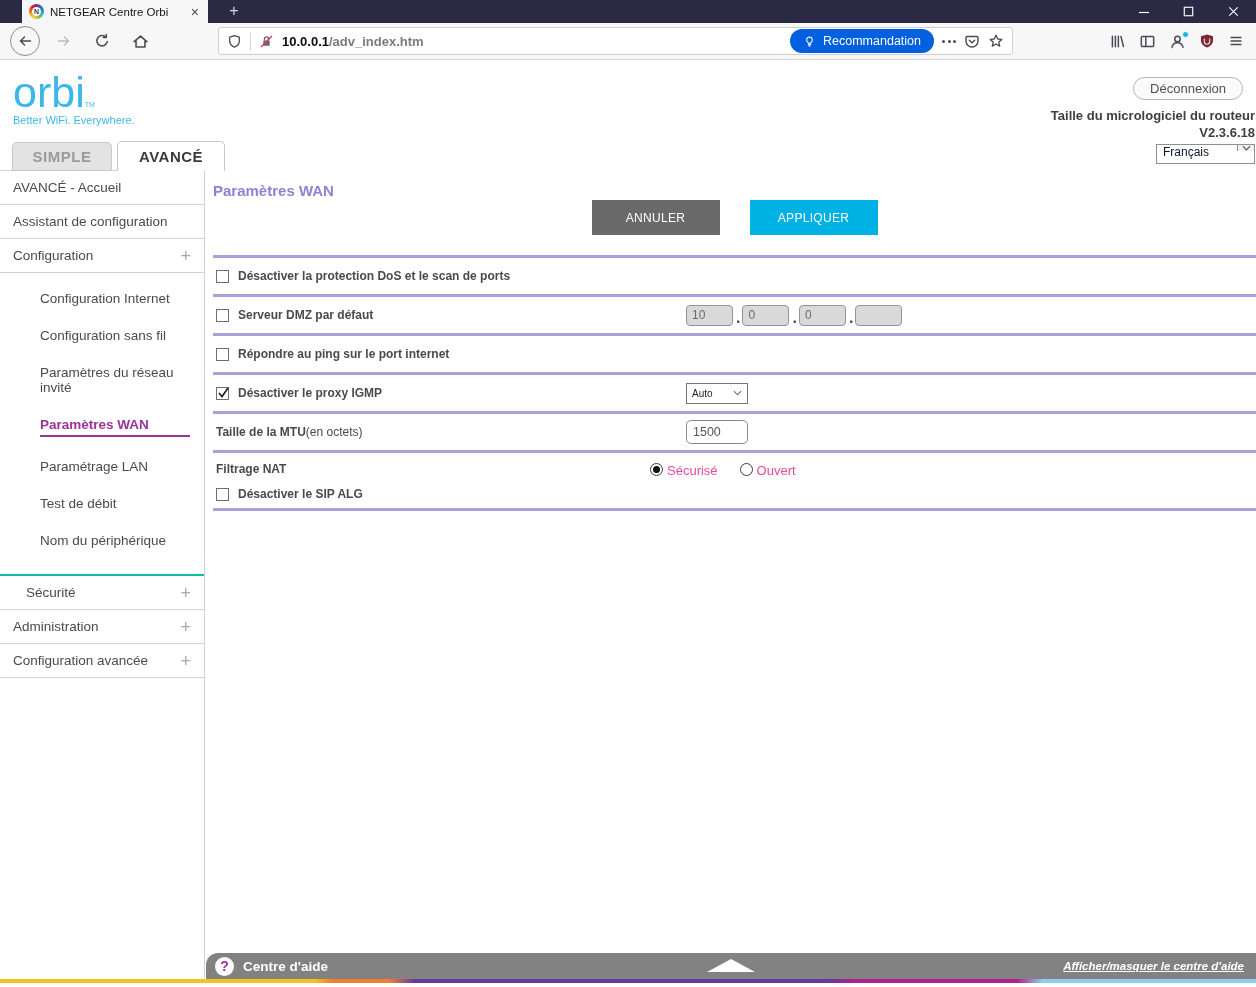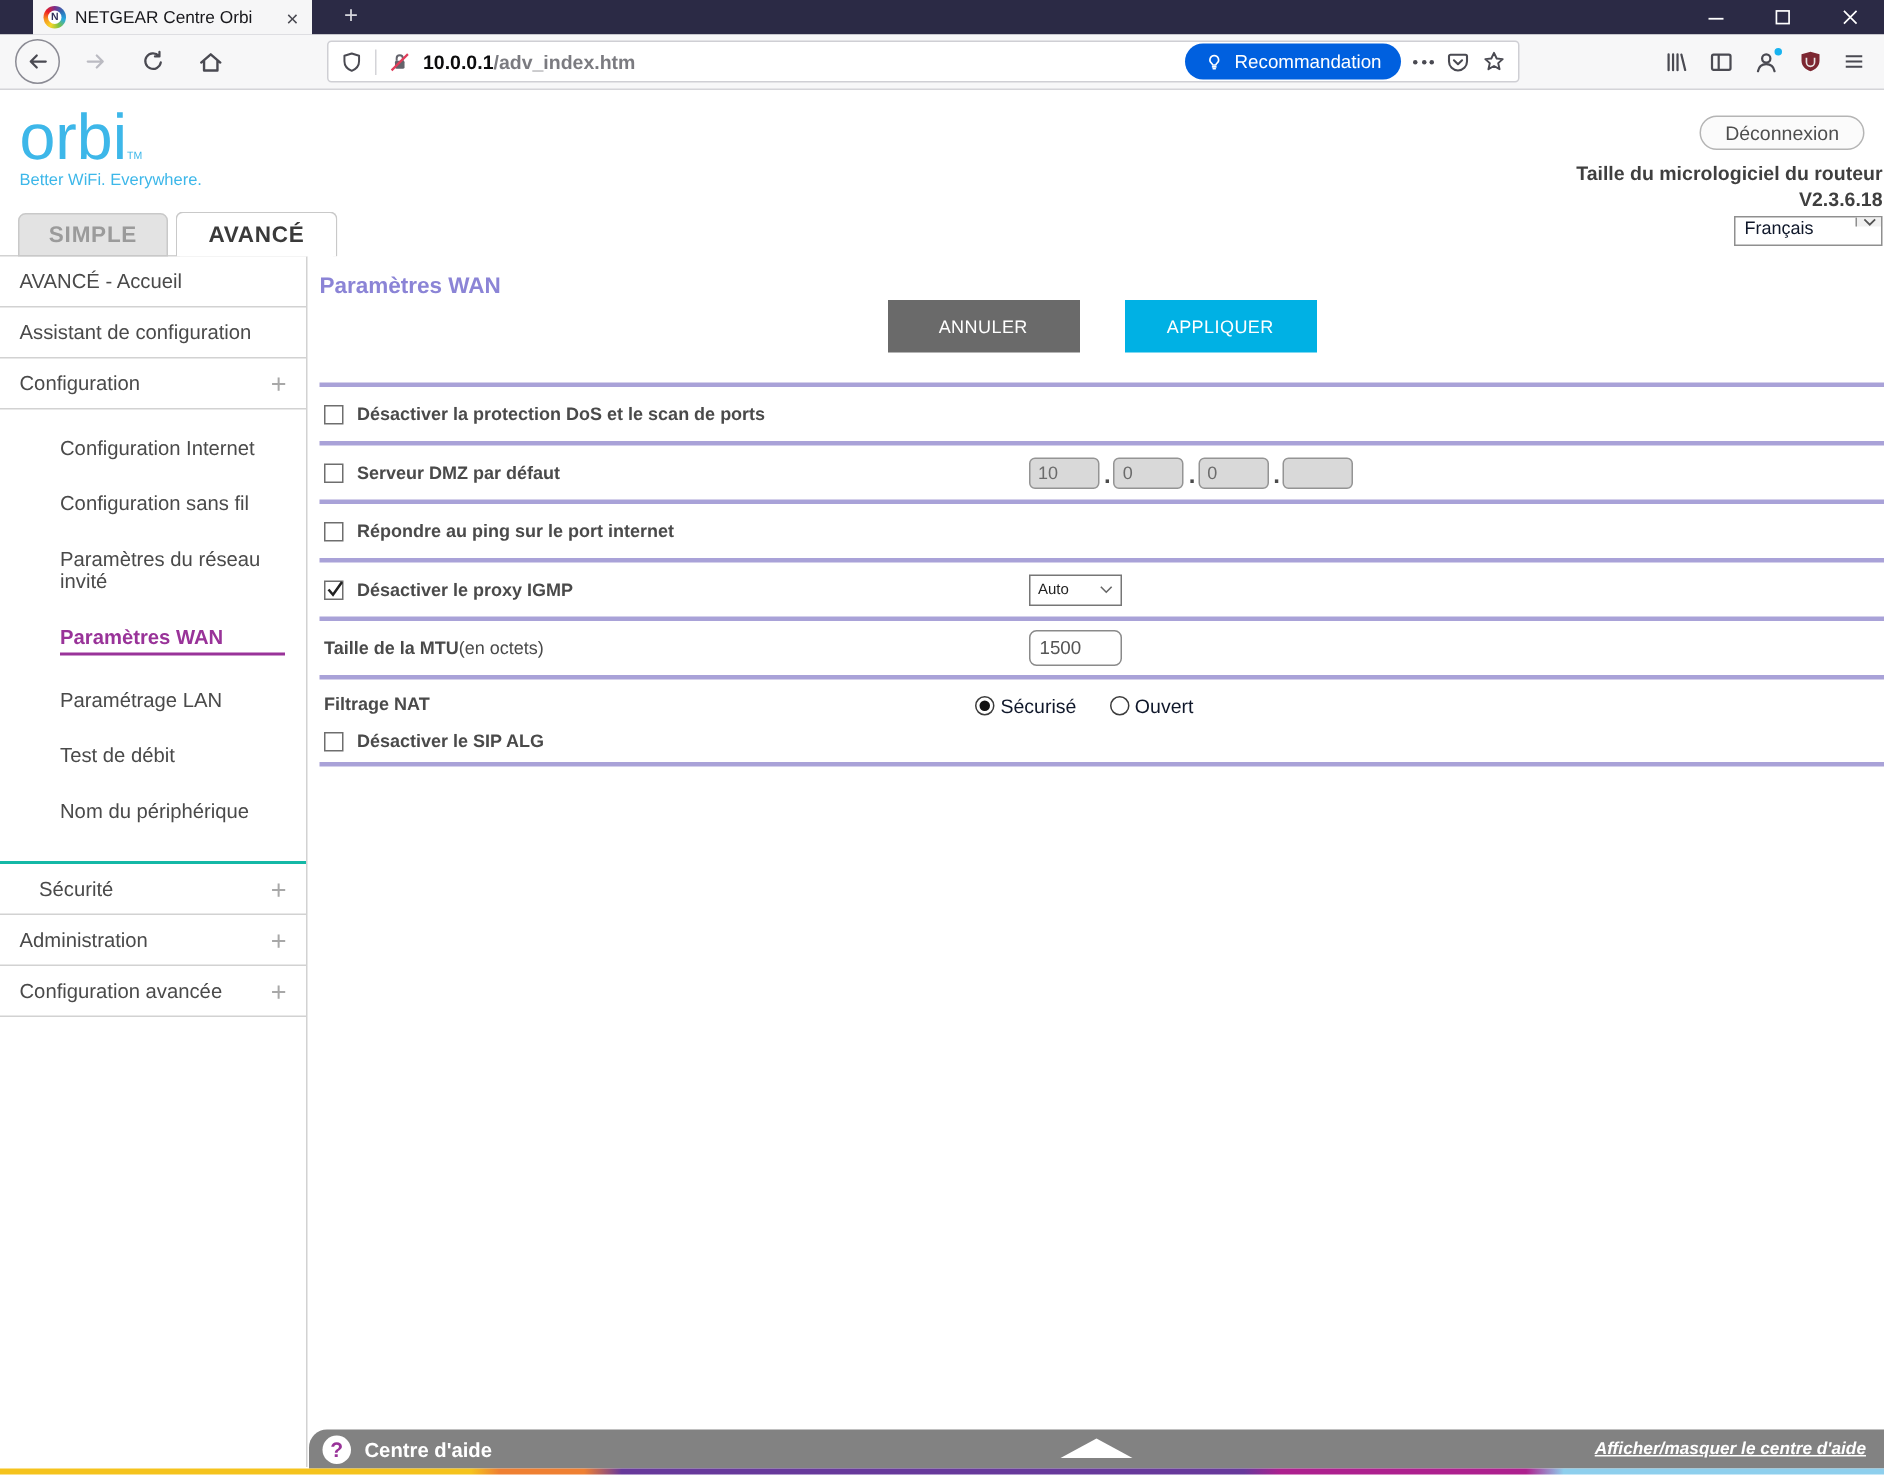--- a/index.html
+++ b/index.html
@@ -103,21 +103,21 @@
   .ip-dot { margin:6px 2px 0 3px; color:#4a4a4a; font-weight:bold; }
   .select-box { min-width:62px; height:21px; border:1px solid #767676; background:#fff;
     display:flex; align-items:center; justify-content:space-between; padding:0 5px;
     font-size:10px; color:#1f1f1f; gap:2px; }
   .mtu-input { width:62px; height:24px; border:1px solid #8a8a8a; border-radius:5px; padding:0 6px;
     font-size:12.5px; color:#555; font-family:inherit; }
   .nat-row { align-items:flex-start; padding:9px 0 7px; }
   .nat-left { width:437px; flex:none; padding-left:3px; }
   .sip-line { display:flex; align-items:center; gap:9px; margin-top:11px; }
   .radios { display:flex; align-items:center; gap:22px; padding-top:1px; }
-  .radio-opt { display:flex; align-items:center; gap:4px; font-size:13px; color:#0f172a; }
+  .radio-opt { display:flex; align-items:flex-start; gap:4px; font-size:13px; color:#ec4899; }
   .radio { width:13px; height:13px; border:1px solid #3c3c3c; border-radius:50%; background:#fff;
     display:inline-flex; align-items:center; justify-content:center; flex:none; }
   .radio.selected::after { content:""; width:7px; height:7px; background:#111; border-radius:50%; }
 
   
   .help-bar { position:absolute; left:0; right:0; bottom:8px; height:26px; background:#828282;
     border-radius:12px 0 0 0; display:flex; align-items:center; padding:0 12px 0 9px; color:#fff; }
   .help-q { width:19px; height:19px; border-radius:50%; background:#fff; color:#993399;
     font-weight:bold; font-size:14px; display:flex; align-items:center; justify-content:center;
     margin-right:9px; flex:none; }

